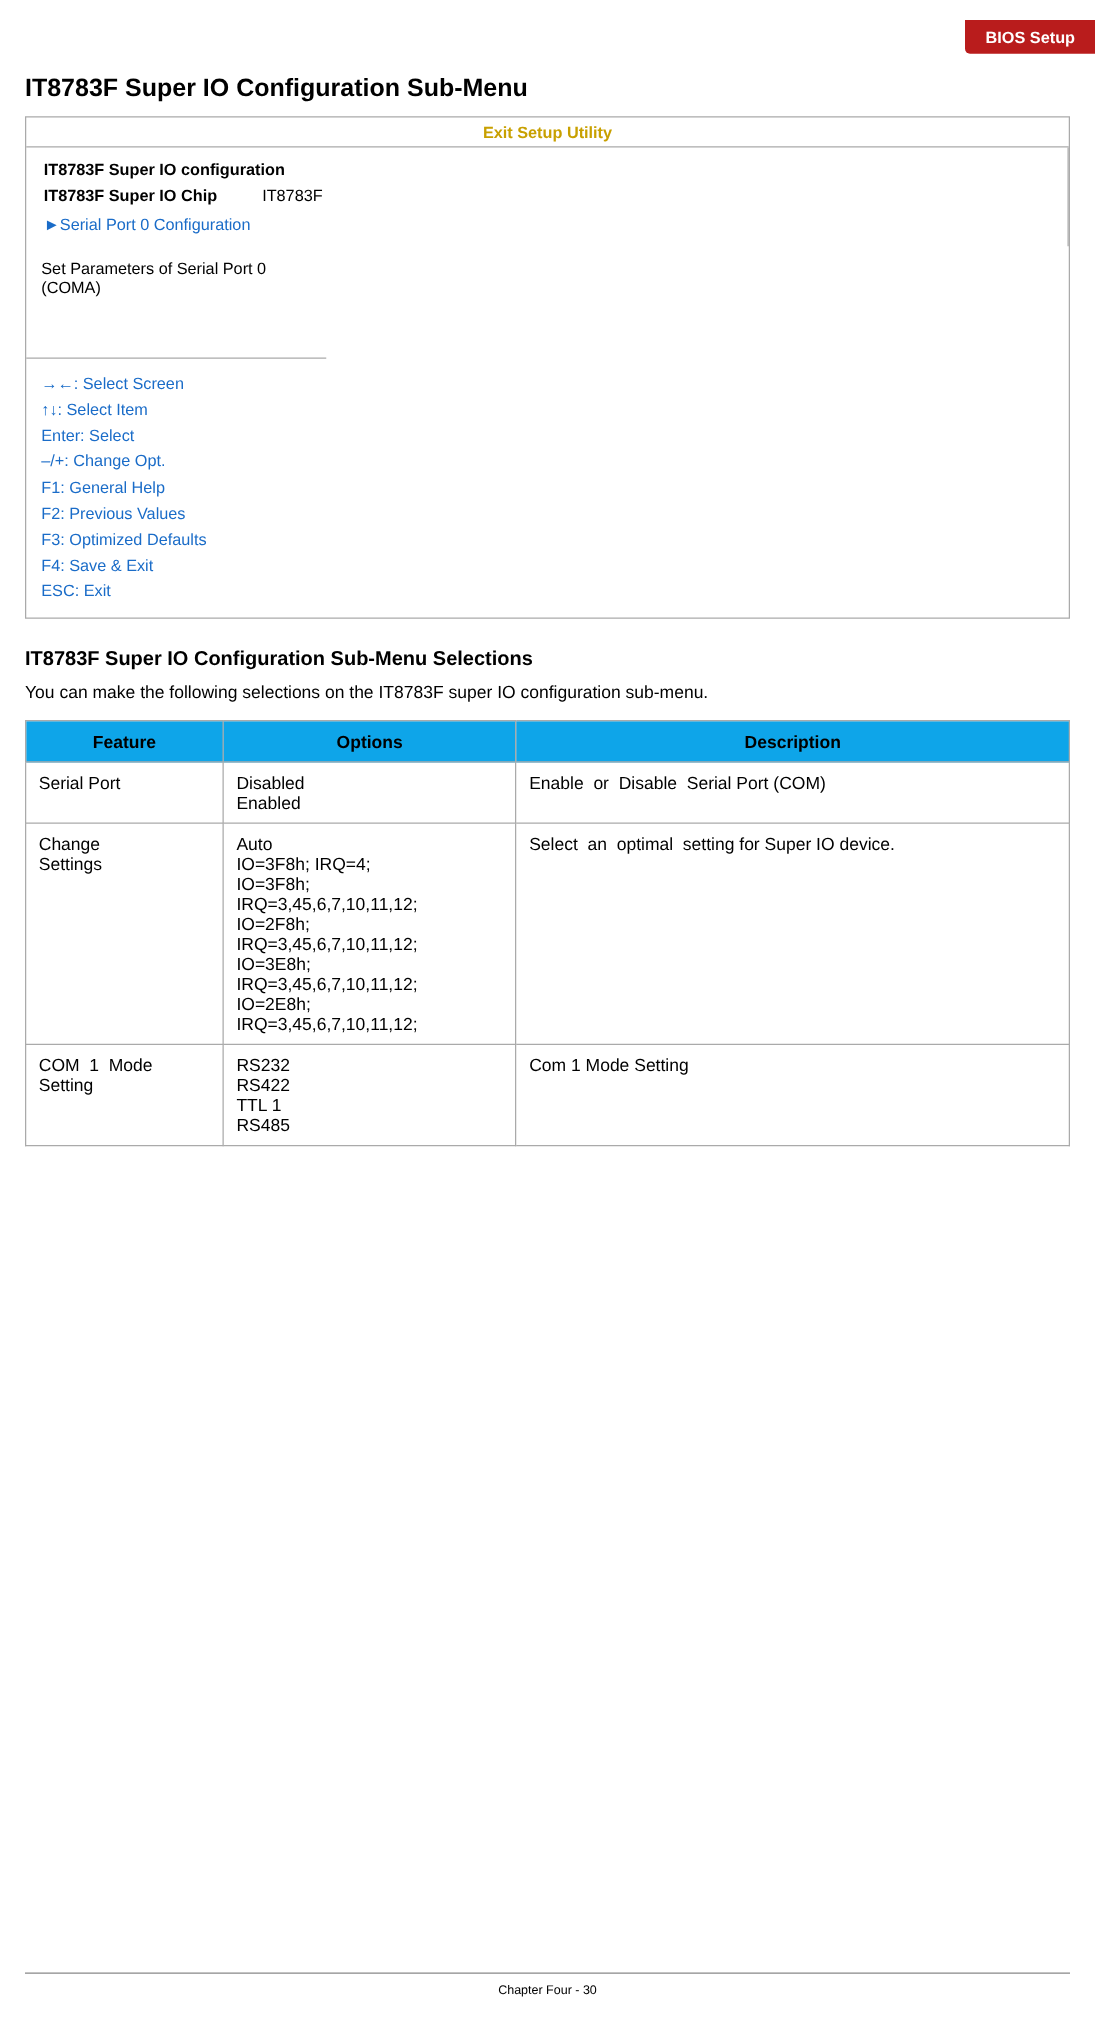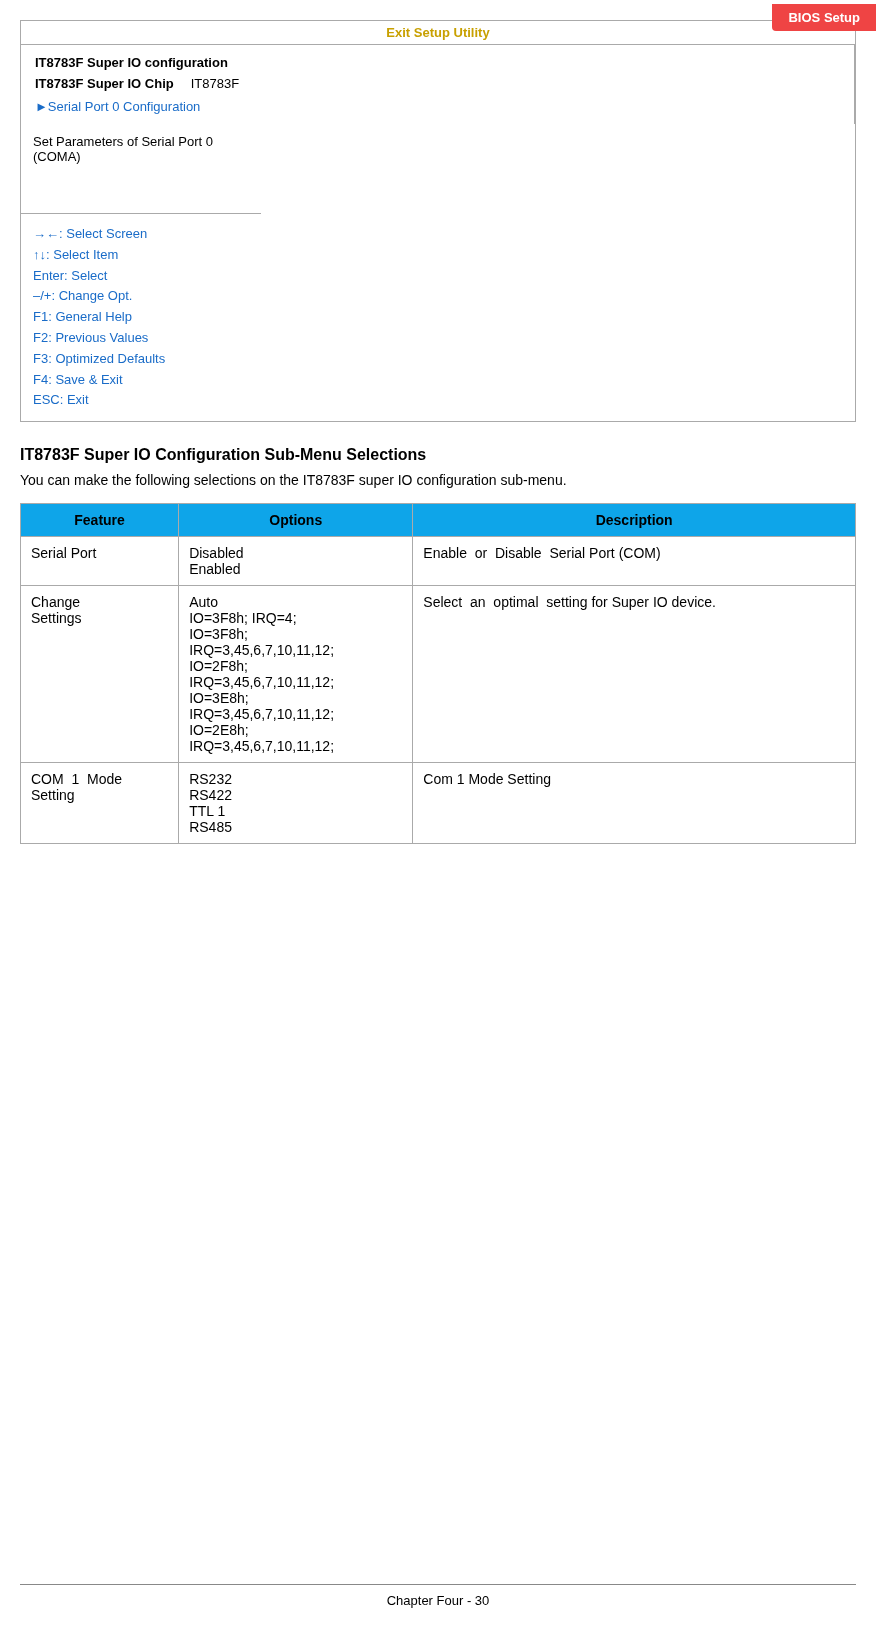--- a/index.html
+++ b/index.html
@@ -8,23 +8,23 @@
       font-size: 14px;
       background: #fff;
       width: 876px;
       min-height: 1630px;
       position: relative;
     }
 
     
     .bios-badge {
       position: absolute;
-      top: 4px;
+      top: 16px;
       right: 0;
-      background: #ef4444;
+      background: #b91c1c;
       color: #fff;
       font-weight: bold;
       font-size: 13px;
       padding: 6px 16px;
       border-bottom-left-radius: 4px;
     }
 
     .page-content {
       padding: 20px 20px 20px 20px;
     }
@@ -75,21 +75,21 @@
     }
 
     .bios-ui-left .chip-label {
       font-weight: bold;
       font-size: 13px;
       margin-bottom: 6px;
     }
 
     .bios-ui-left .chip-row {
       display: flex;
-      gap: 17px;
+      gap: 36px;
       margin-bottom: 8px;
     }
 
     .bios-ui-left .chip-key {
       font-weight: bold;
     }
 
     .bios-ui-left .serial-port-link {
       color: #1a6cc8;
       font-size: 13px;
@@ -153,33 +153,34 @@
       white-space: nowrap;
     }
 
     
     .page-footer {
       position: absolute;
       bottom: 20px;
       left: 0;
       right: 0;
       text-align: center;
-      font-size: 13px;
+      font-size: 10px;
       border-top: 1px solid #888;
       padding-top: 8px;
-      margin: 2px 20px;
+      margin: 12px 20px;
     }
   </style>
 </head>
 <body>
 
 <div class="bios-badge">BIOS Setup</div>
 
 <div class="page-content">
 
+  <div class="section-title">IT8783F Super IO Configuration Sub-Menu</div>
 
   <div class="bios-ui-box">
     <div class="bios-ui-header">Exit Setup Utility</div>
     <div class="bios-ui-body">
 
       <div class="bios-ui-left">
         <div class="chip-label">IT8783F Super IO configuration</div>
         <div class="chip-row">
           <span class="chip-key">IT8783F Super IO Chip</span>
           <span>IT8783F</span>

